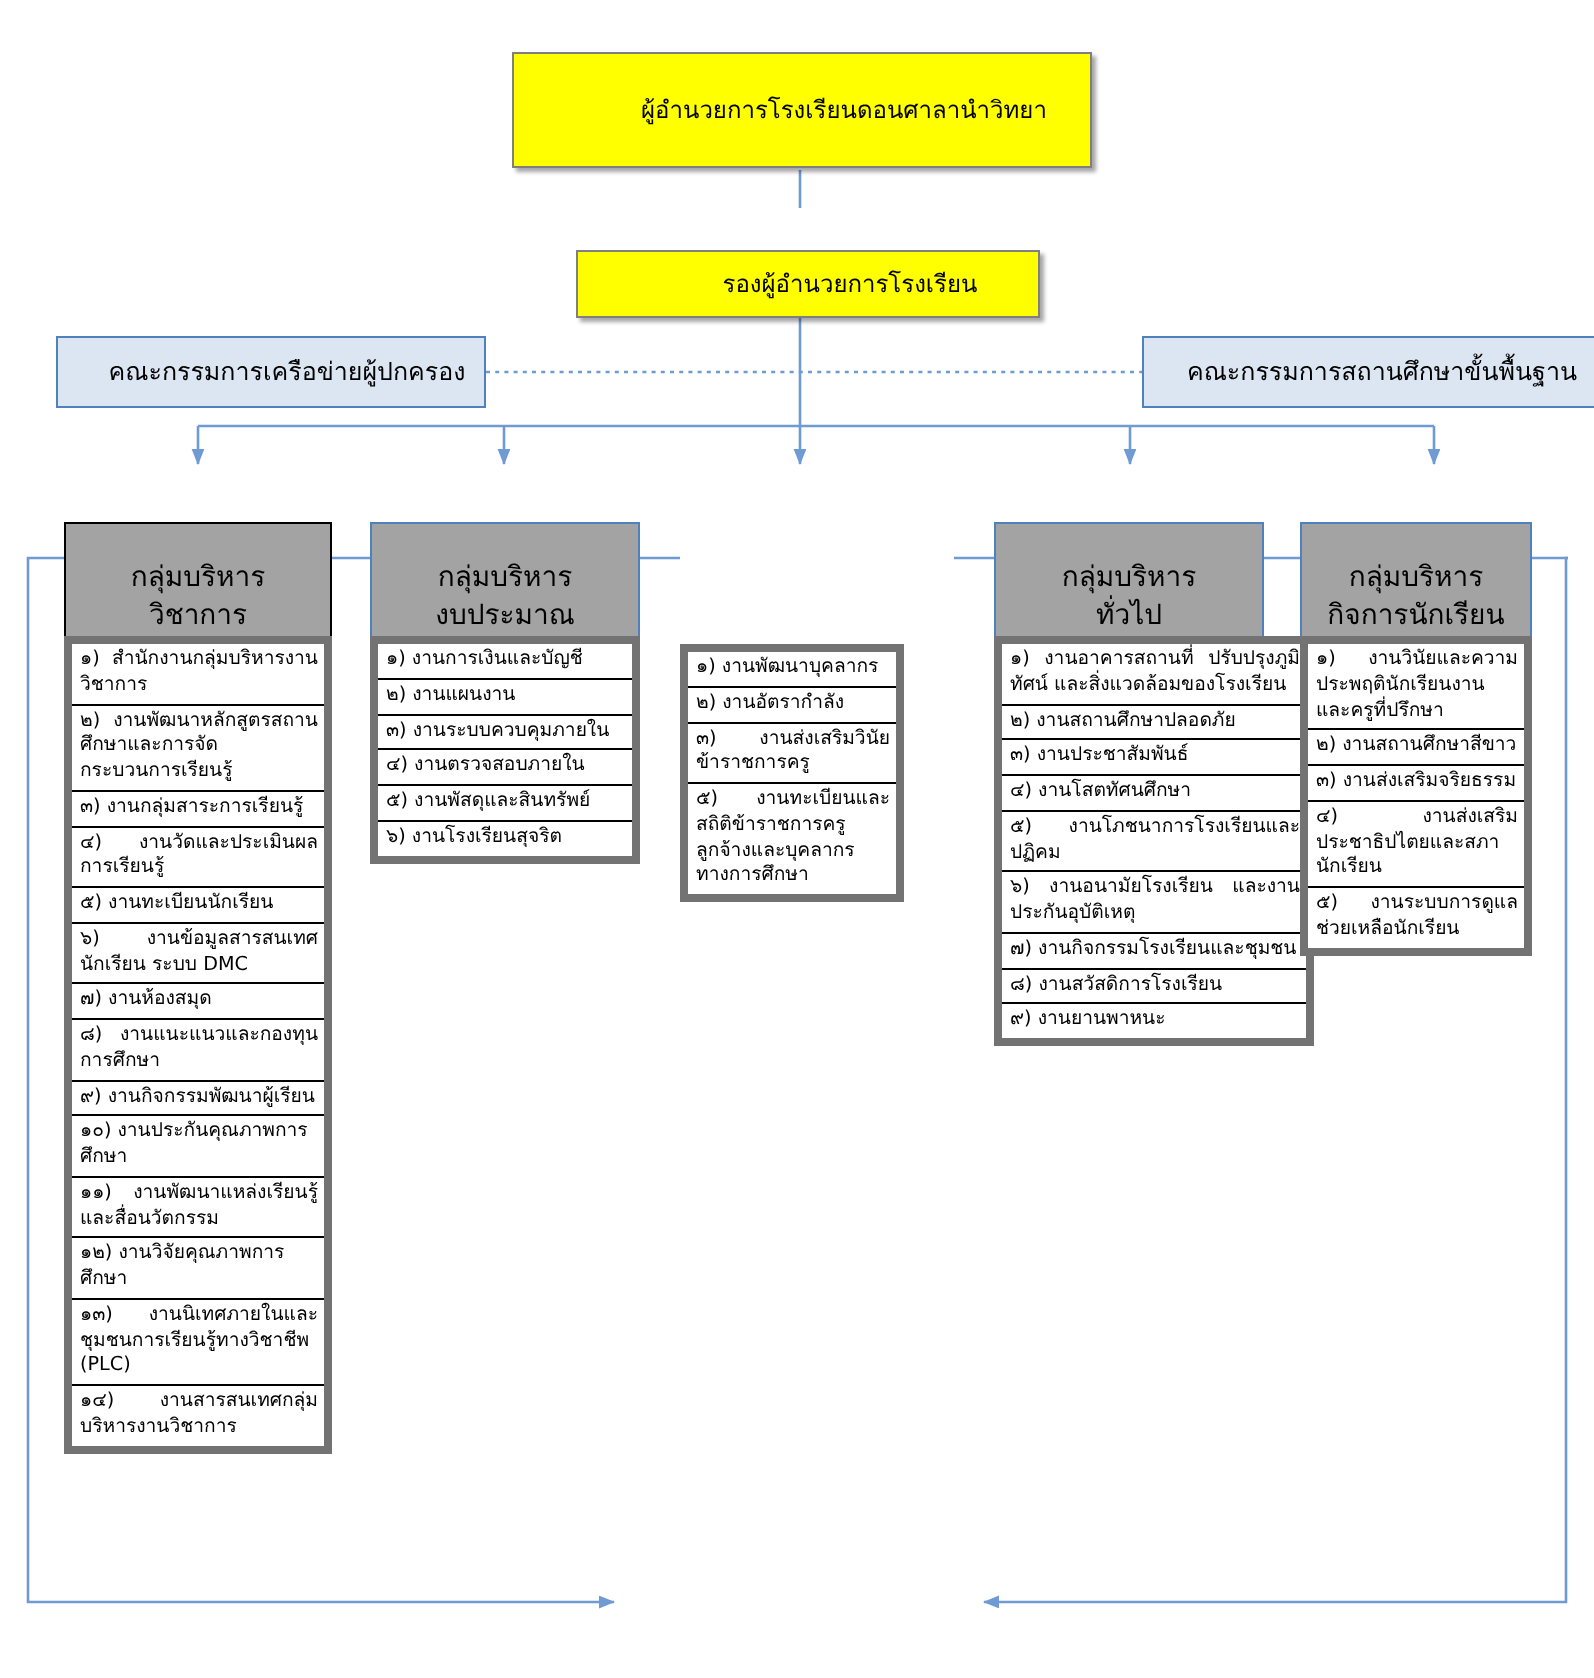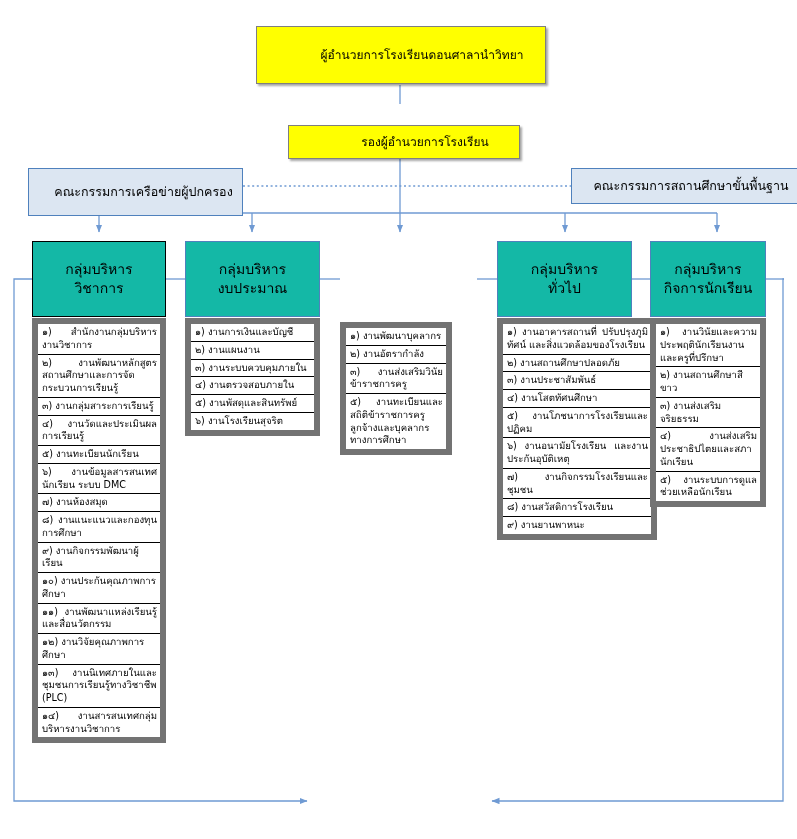--- a/index.html
+++ b/index.html
@@ -11,26 +11,26 @@
   .canvas{position:absolute;left:0;top:0;width:797px;height:839px;}
   svg.lines{position:absolute;left:0;top:0;width:797px;height:839px;pointer-events:none;}
 
   .box{position:absolute;box-sizing:border-box;display:flex;align-items:center;
        justify-content:center;text-align:center;line-height:1.35;}
 
   .yellow{background:#ffff00;border:1px solid #7f7f7f;
           box-shadow:2px 2px 2px rgba(0,0,0,.35);color:#000;}
   .yellow.title{font-size:12px;padding-left:42px;}
   .blue{background:#dce6f2;border:1px solid #4f81bd;color:#000;}
-  .grp{background:#14b8a6;border:1px solid #4f81bd;color:#000;font-size:14px;}
+  .grp{background:#a3a3a3;border:1px solid #4f81bd;color:#000;font-size:14px;margin-top:20px;}
   .grp.first{border:1.6px solid #000;}
   .rounded{border-radius:10px;border:1.6px solid #00004d;background:#ffff00;
            box-shadow:2px 2px 2px rgba(0,0,0,.35);font-weight:bold;font-size:15px;}
 
-  .listbox{position:absolute;box-sizing:border-box;border:6px solid #737373;
+  .listbox{position:absolute;box-sizing:border-box;border:4px solid #737373;
            background:#ffffff;}
   .listbox .row{box-sizing:border-box;border-bottom:1px solid #000;
                 padding:2px 3px 2px 4px;font-size:9.6px;line-height:1.33;color:#000;}
   .listbox .row:last-child{border-bottom:none;}
   .row.just{text-align:justify;text-align-last:left;}
 </style>
 </head>
 <body>
 
 <div class="canvas">
@@ -70,21 +70,21 @@
   </svg>
 
   <div class="box yellow title" style="left:256px;top:26px;width:290px;height:58px;">
     <span>ผู้อำนวยการโรงเรียนดอนศาลานำวิทยา</span>
   </div>
 
   <div class="box yellow title" style="left:288px;top:105px;width:232px;height:34px;margin-top:20px;">
     <span>รองผู้อำนวยการโรงเรียน</span>
   </div>
 
-  <div class="box blue" style="left:28px;top:168px;width:215px;height:48px;font-size:12.5px;padding-left:16px;">
+  <div class="box blue" style="left:28px;top:168px;width:215px;height:36px;font-size:12.5px;padding-left:16px;">
     <span>คณะกรรมการเครือข่ายผู้ปกครอง</span>
   </div>
 
   <div class="box blue" style="left:571px;top:168px;width:240px;height:36px;font-size:12.5px;">
     <span>คณะกรรมการสถานศึกษาขั้นพื้นฐาน</span>
   </div>
 
   <div class="box grp first" style="left:32px;top:241px;width:134px;height:76px;flex-direction:column;">
     <span>กลุ่มบริหาร</span>
     <span>วิชาการ</span>

